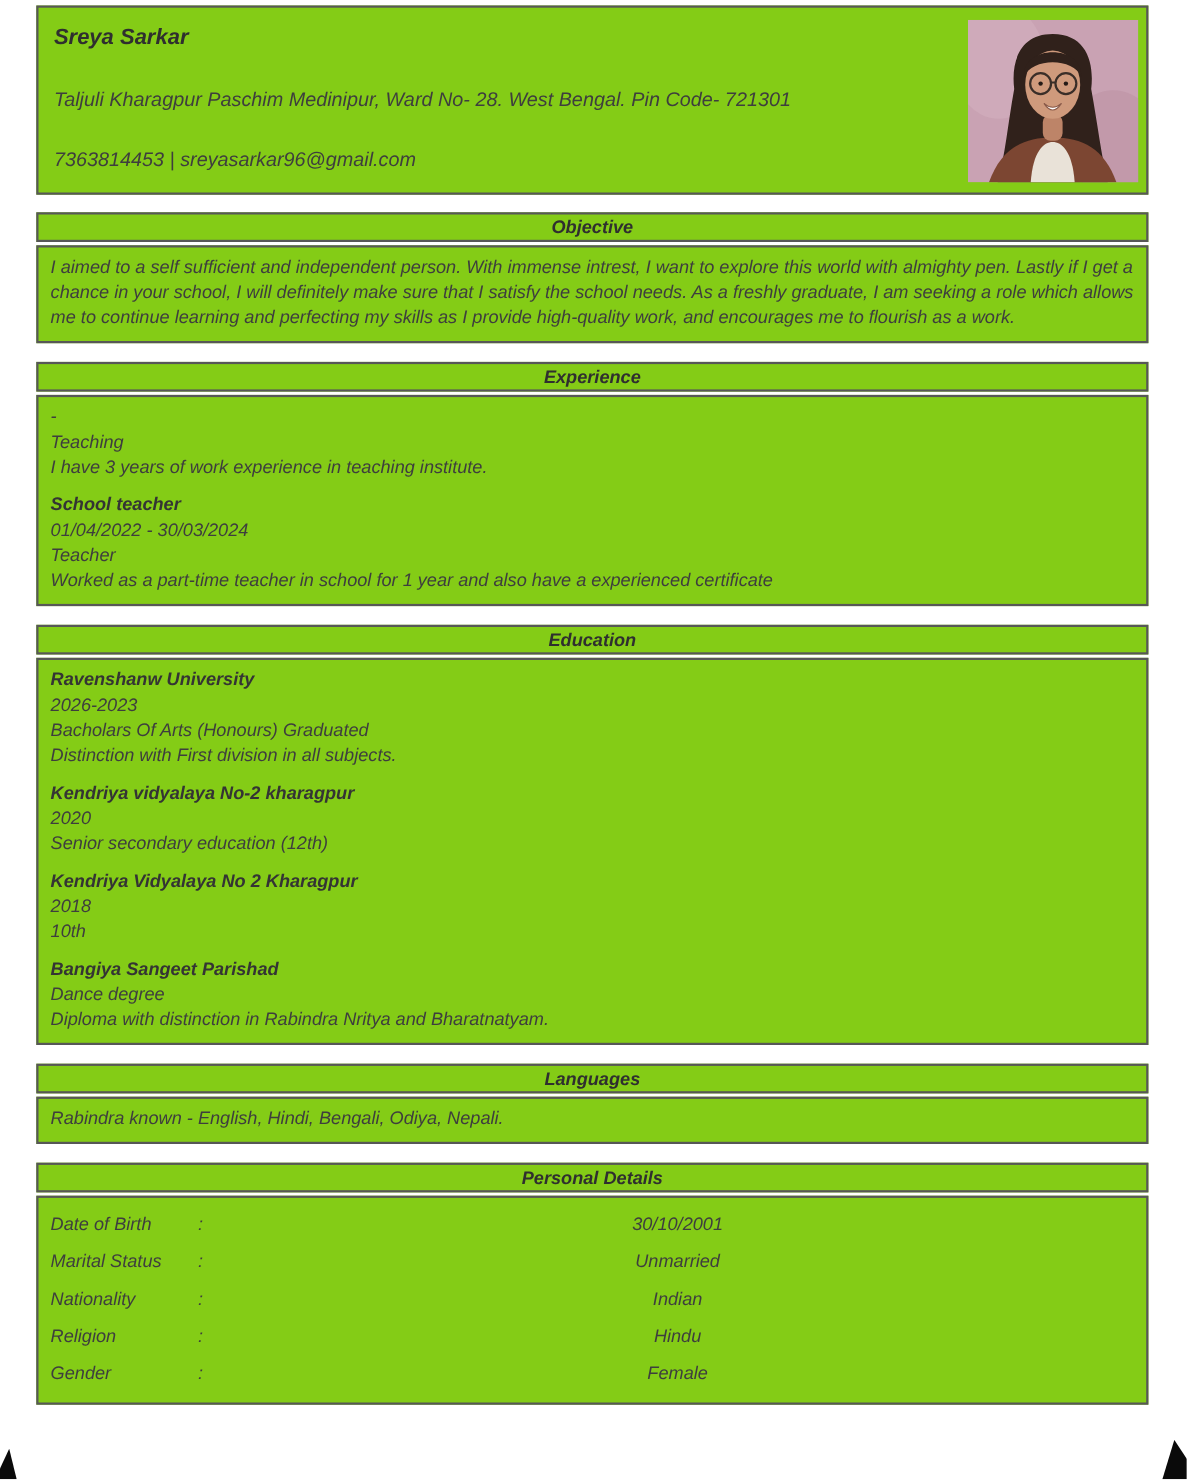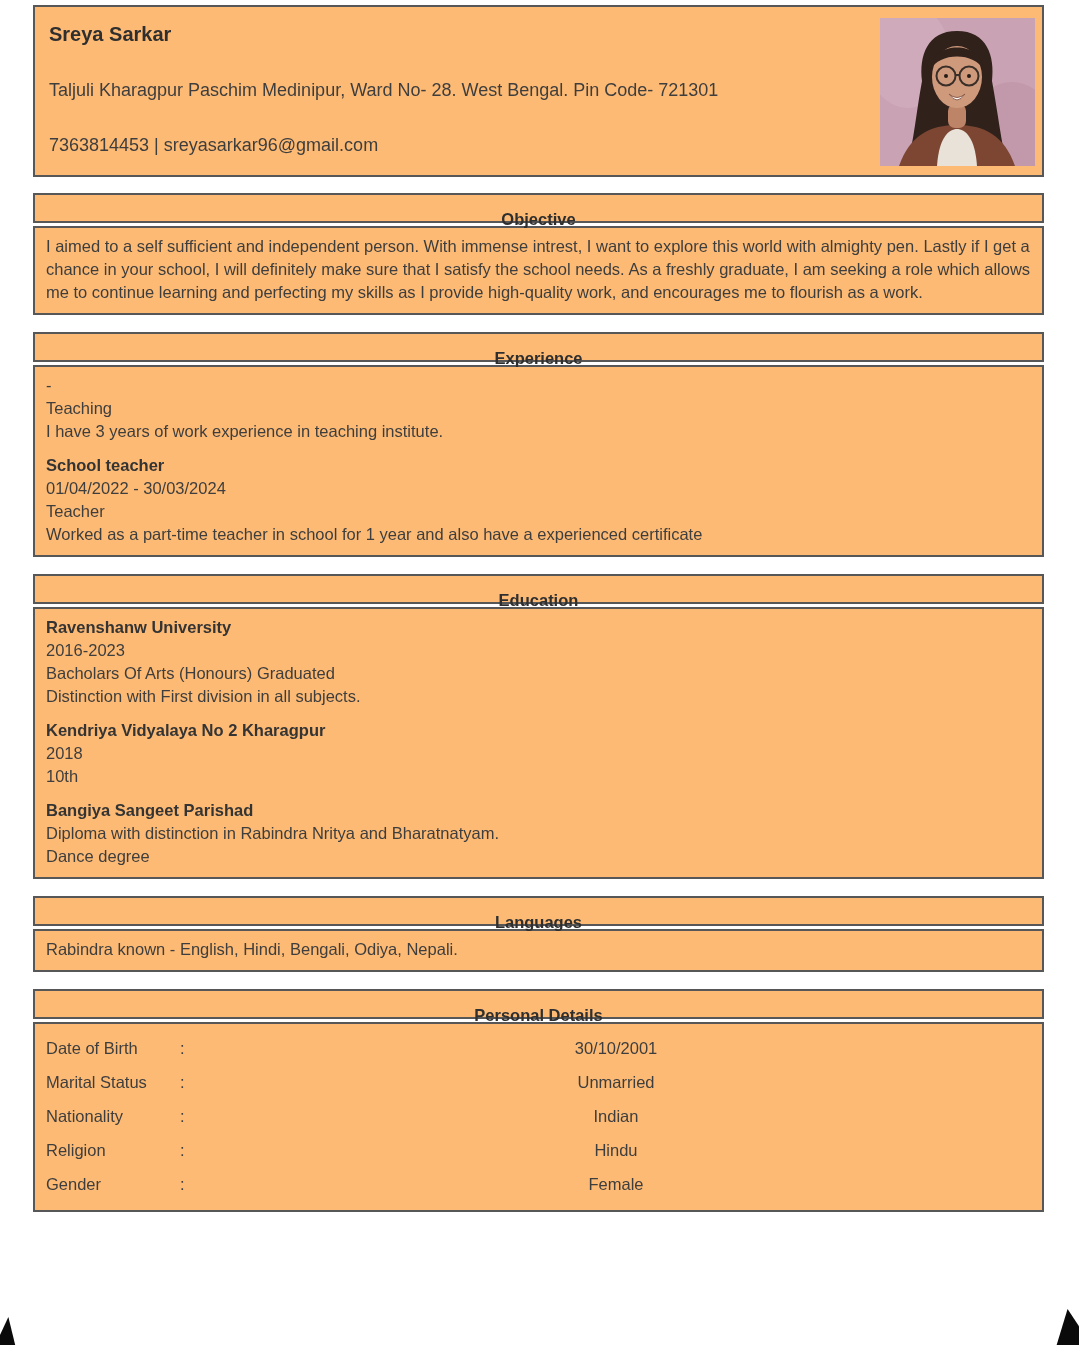--- a/index.html
+++ b/index.html
@@ -11,42 +11,42 @@
   html,body{margin:0;padding:0;}
   body{
     width:1079px;height:1345px;
     background:#ffffff;
     font-family:"Liberation Sans",sans-serif;
     color:var(--text-color);
     position:relative;
     overflow:hidden;
   }
   .page{padding:5px 35px 0 33px;}
-  .box{border:2px solid var(--border-color);background:#fdba74;}
+  .box{border:2px solid var(--border-color);background:#84cc16;font-style:italic;}
   
   .header-box{
     height:172px;
     position:relative;
     padding:14px 14px 10px 14px;
     margin-bottom:16px;
   }
   .name{font-weight:bold;font-size:20px;color:var(--heading-color);line-height:26px;}
   .header-line{font-size:18px;line-height:23px;margin-top:32px;}
   .photo-frame{
     position:absolute;top:11px;right:7px;
     width:155px;height:148px;
     overflow:hidden;
   }
   .photo-frame svg{display:block;width:100%;height:100%;}
   
   .section{margin-bottom:17px;}
   .title-box{
     height:27px;
     line-height:23px;
-    padding:13px 0;
+    padding:1px 0;
     text-align:center;
     font-size:16.5px;
     font-weight:bold;
     color:var(--heading-color);
     margin-bottom:3px;
   }
   .body-box{
     padding:7px 11px 9px 11px;
     font-size:16.5px;
     line-height:23px;
@@ -122,36 +122,41 @@
       <div>Worked as a part-time teacher in school for 1 year and also have a experienced certificate</div>
     </div>
   </div>
 
   <div class="section">
     <div class="box title-box">Education</div>
     <div class="box body-box">
 
       <div>
         <div class="bold-line">Ravenshanw University</div>
-        <div>2016-2023</div>
+        <div>2026-2023</div>
         <div>Bacholars Of Arts (Honours) Graduated</div>
         <div>Distinction with First division in all subjects.</div>
       </div>
 
+      <div class="para-gap">
+        <div class="bold-line">Kendriya vidyalaya No-2 kharagpur</div>
+        <div>2020</div>
+        <div>Senior secondary education (12th)</div>
+      </div>
 
       <div class="para-gap">
         <div class="bold-line">Kendriya Vidyalaya No 2 Kharagpur</div>
         <div>2018</div>
         <div>10th</div>
       </div>
 
       <div class="para-gap">
         <div class="bold-line">Bangiya Sangeet Parishad</div>
+        <div>Dance degree</div>
         <div>Diploma with distinction in Rabindra Nritya and Bharatnatyam.</div>
-        <div>Dance degree</div>
       </div>
 
     </div>
   </div>
 
   <div class="section">
     <div class="box title-box">Languages</div>
     <div class="box body-box">
       <div>Rabindra known - English, Hindi, Bengali, Odiya, Nepali.</div>
     </div>

